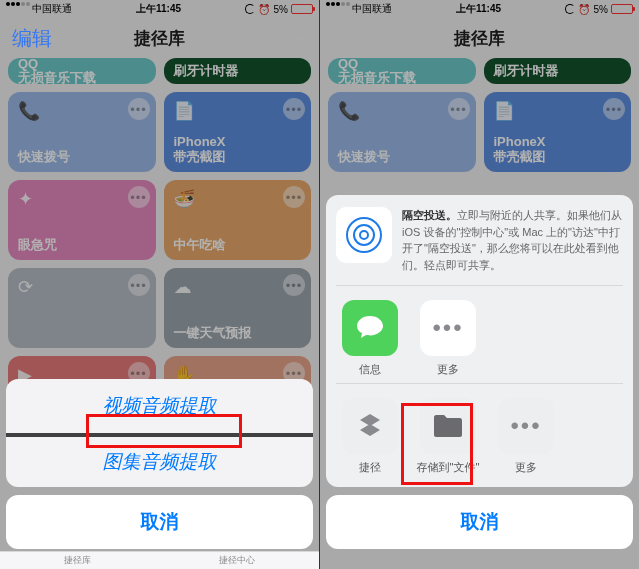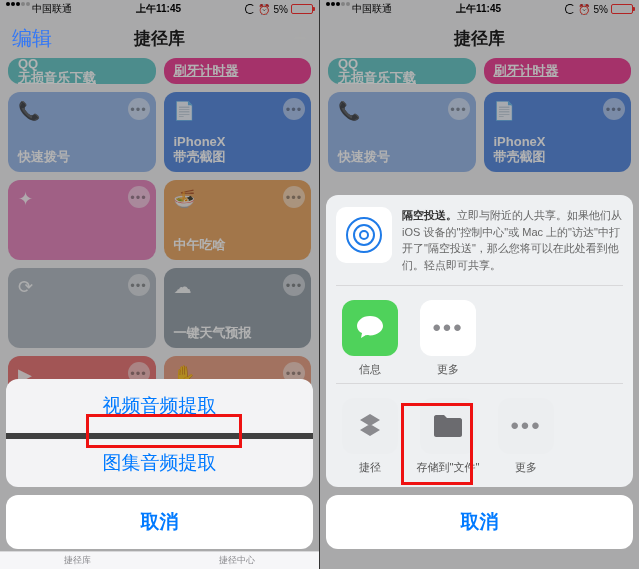--- a/index.html
+++ b/index.html
@@ -26,43 +26,43 @@
   .navhead .edit { color: #3478f6; font-size: 20px; z-index: 1; }
   .navhead .plus { position: absolute; right: 12px; font-size: 24px; color: #aaa; z-index: 1; }
 
   
   .grid { padding: 0 8px 8px 8px; }
   .pair { display: flex; gap: 8px; margin-bottom: 8px; }
   .tile { flex: 1; height: 80px; border-radius: 12px; padding: 8px 10px; color: #fff; position: relative; display: flex; flex-direction: column; justify-content: space-between; }
   .tile .line1 { font-size: 13px; font-weight: 600; line-height: 1.1; }
   .tile .line2 { font-size: 13px; font-weight: 600; line-height: 1.1; margin-top: auto; }
   .tile.short { height: 26px; padding: 4px 10px; justify-content: center; }
-  .tile.short .line2 { margin-top: 0; text-decoration: underline; }
+  .tile.short .line2 { margin-top: 0; }
   .tile .dots { position: absolute; top: 6px; right: 6px; width: 22px; height: 22px; border-radius: 50%; background: rgba(255,255,255,0.5); display: flex; align-items: center; justify-content: center; font-size: 13px; color: rgba(0,0,0,0.35); letter-spacing: 1px; }
   .tile .tlicon { font-size: 18px; opacity: 0.9; }
   
   .teal { background: #6EC9C9; }
-  .red { background: #ec4899; }
+  .red { background: #14532d; }
   .bluelite { background: #9DBAE8; }
   .blue { background: #5E8FE0; }
   .pink { background: #E68ABF; }
   .orange { background: #E8A96B; }
   .gray { background: #B7BEC6; }
   .graydark { background: #9BA5AE; }
   .rose { background: #E87A7A; }
   .salmon { background: #E8A48A; }
 
   
   .dim { position: absolute; inset: 0; background: rgba(0,0,0,0.30); }
 
   
   .sheet { position: absolute; left: 6px; right: 6px; bottom: 20px; }
   .sheet-group { background: #f3f3f5; border-radius: 12px; overflow: hidden; margin-bottom: 8px; }
-  .sheet-row { height: 54px; display: flex; align-items: center; justify-content: center; font-size: 19px; color: #007aff; }
-  .sheet-row + .sheet-row { border-top: 6px solid #404040; }
+  .sheet-row { height: 54px; display: flex; align-items: center; justify-content: center; font-size: 19px; color: #007aff; font-style: italic; }
+  .sheet-row + .sheet-row { border-top: 4px solid #404040; }
   .sheet-cancel { background: #fff; border-radius: 12px; height: 54px; display: flex; align-items: center; justify-content: center; font-size: 19px; font-weight: 600; color: #007aff; }
 
   
   .share { position: absolute; left: 6px; right: 6px; bottom: 20px; }
   .share-top { background: #eef0f2; border-radius: 12px; padding: 12px 10px 6px 10px; }
   .airdrop { display: flex; gap: 10px; padding-bottom: 12px; border-bottom: 1px solid #d8d8da; }
   .airdrop-ic { width: 56px; height: 56px; border-radius: 10px; background: #fff; display: flex; align-items: center; justify-content: center; flex: 0 0 auto; }
   .airdrop-ic .circ { width: 36px; height: 36px; border-radius: 50%; border: 2px solid #1f7be8; display: flex; align-items: center; justify-content: center; }
   .airdrop-ic .circ2 { width: 22px; height: 22px; border-radius: 50%; border: 2px solid #1f7be8; display: flex; align-items: center; justify-content: center;}
   .airdrop-ic .circ3 { width: 10px; height: 10px; border-radius: 50%; border: 2px solid #1f7be8; }
@@ -133,20 +133,21 @@
           <span class="dots">•••</span>
           <span class="tlicon">📄</span>
           <span class="line2" style="white-space:pre-line">iPhoneX
 带壳截图</span>
         </div>
     </div>
     <div class="pair">
       <div class="tile pink">
           <span class="dots">•••</span>
           <span class="tlicon">✦</span>
+          <span class="line2">眼急咒</span>
         </div>
       <div class="tile orange">
           <span class="dots">•••</span>
           <span class="tlicon">🍜</span>
           <span class="line2">中午吃啥</span>
         </div>
     </div>
     <div class="pair">
       <div class="tile gray">
           <span class="dots">•••</span>

